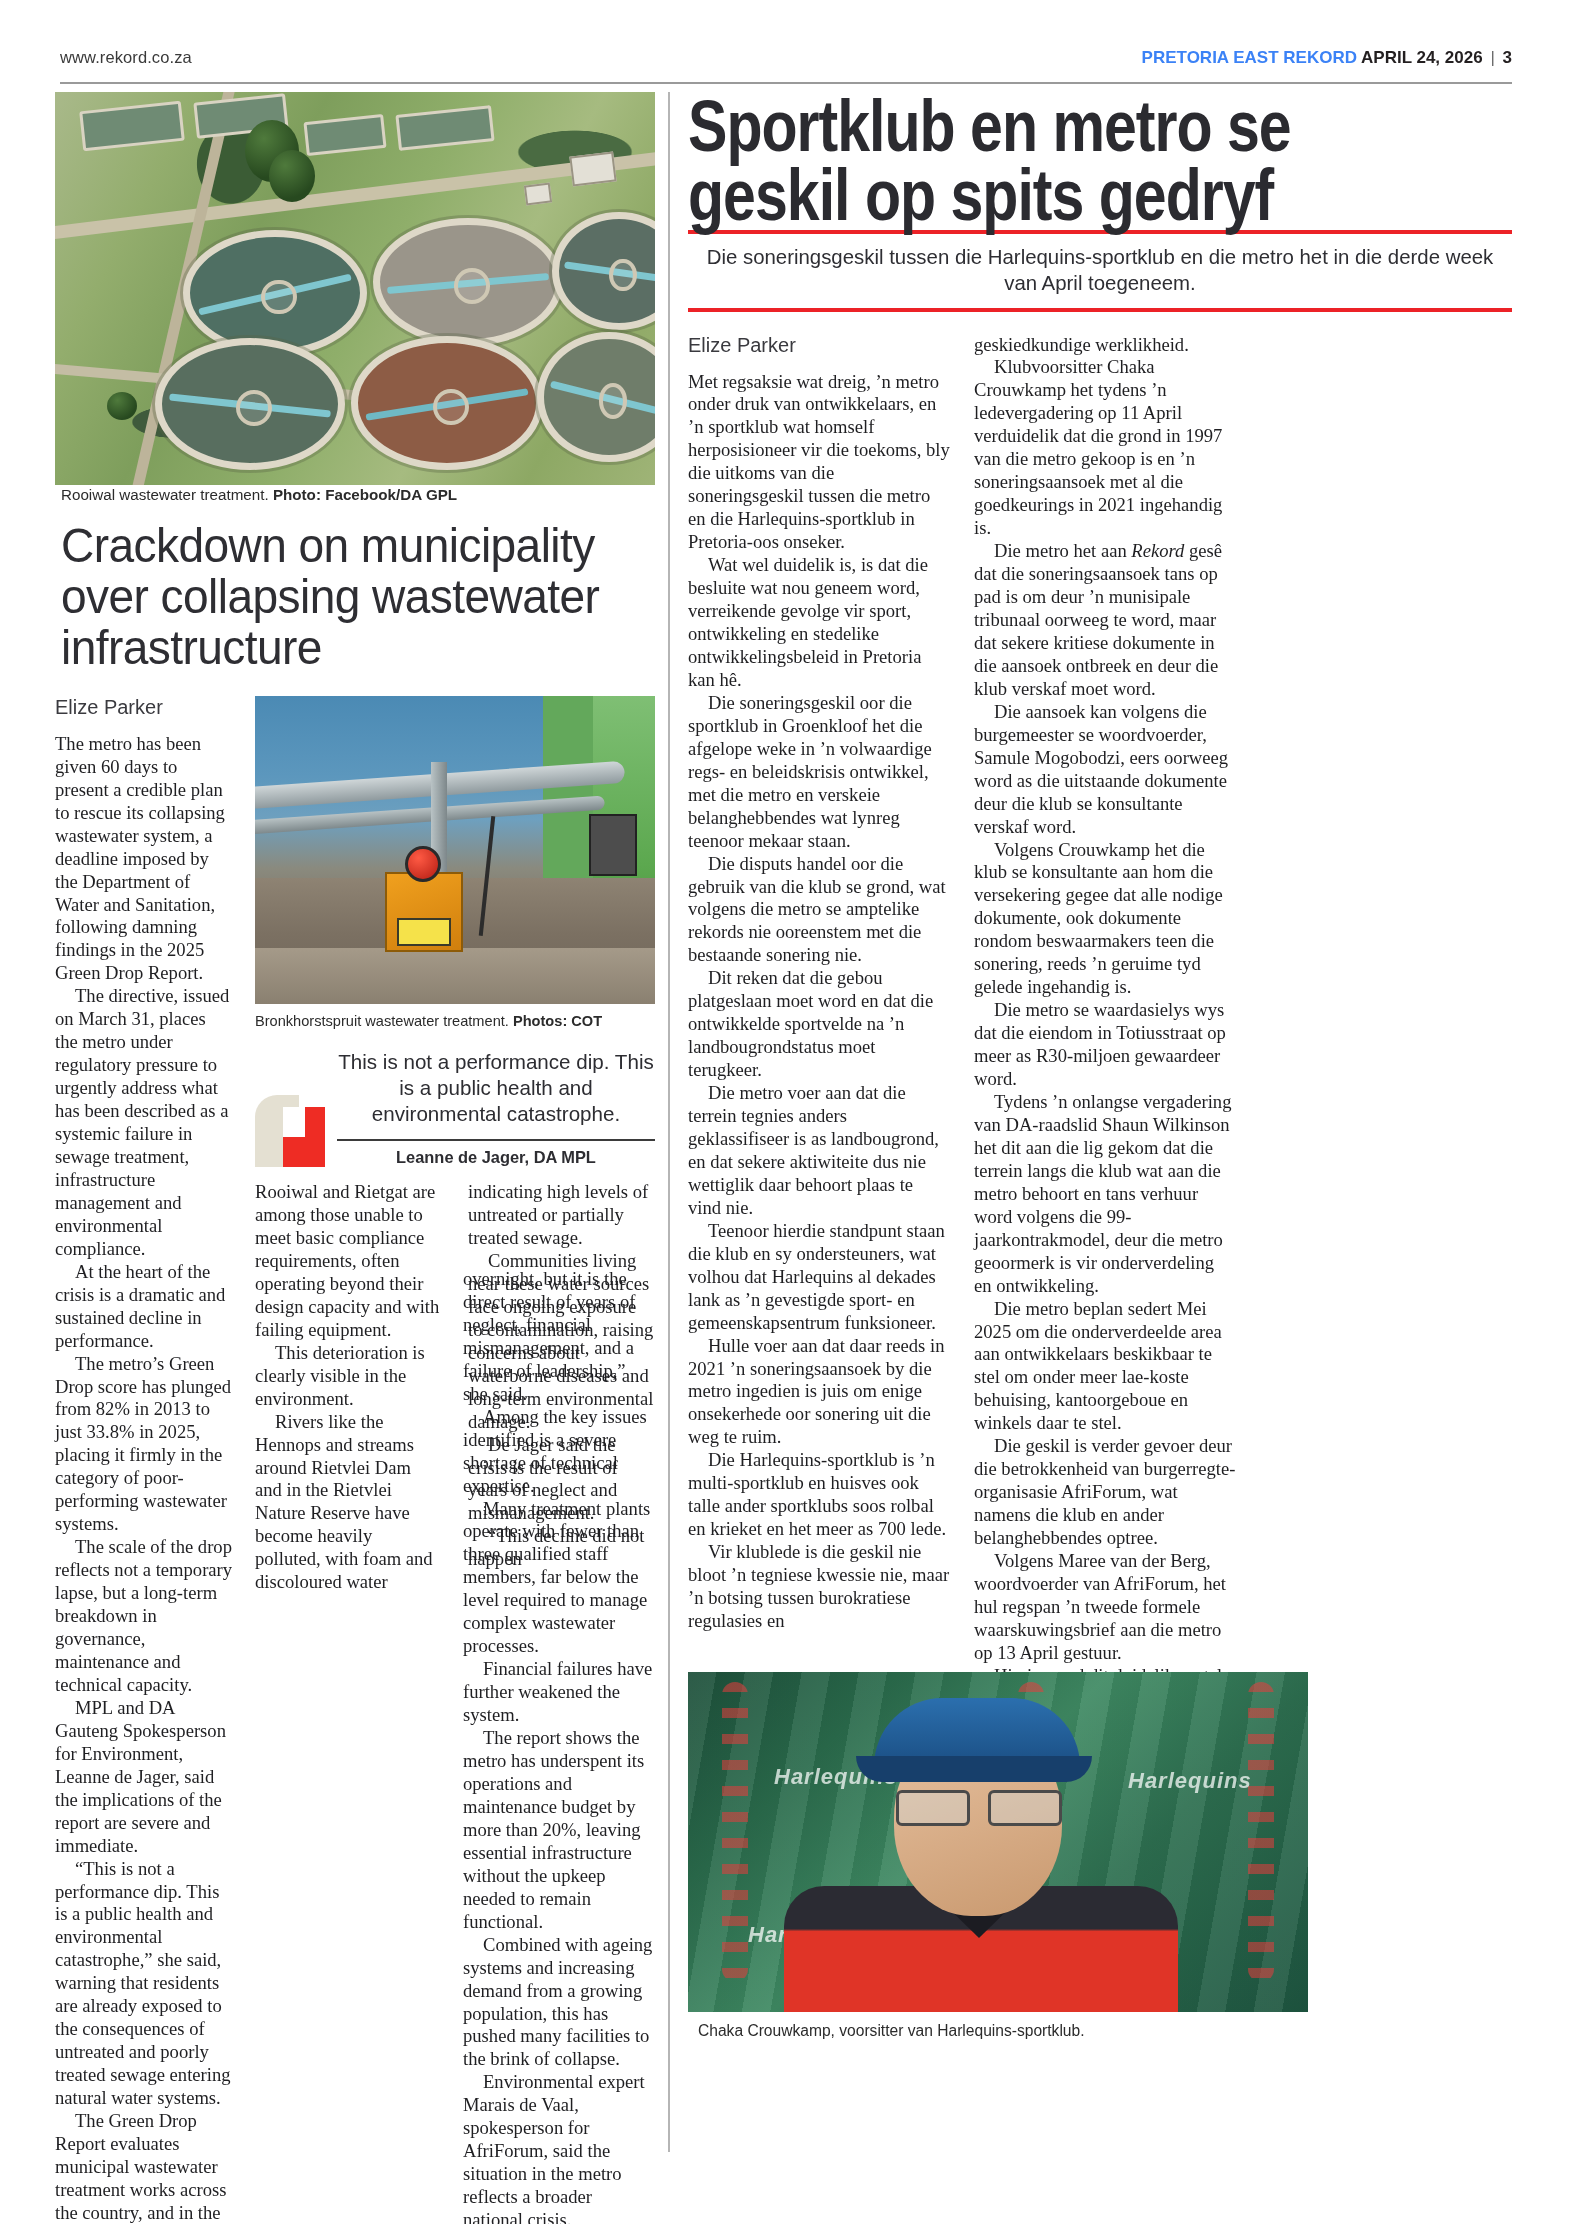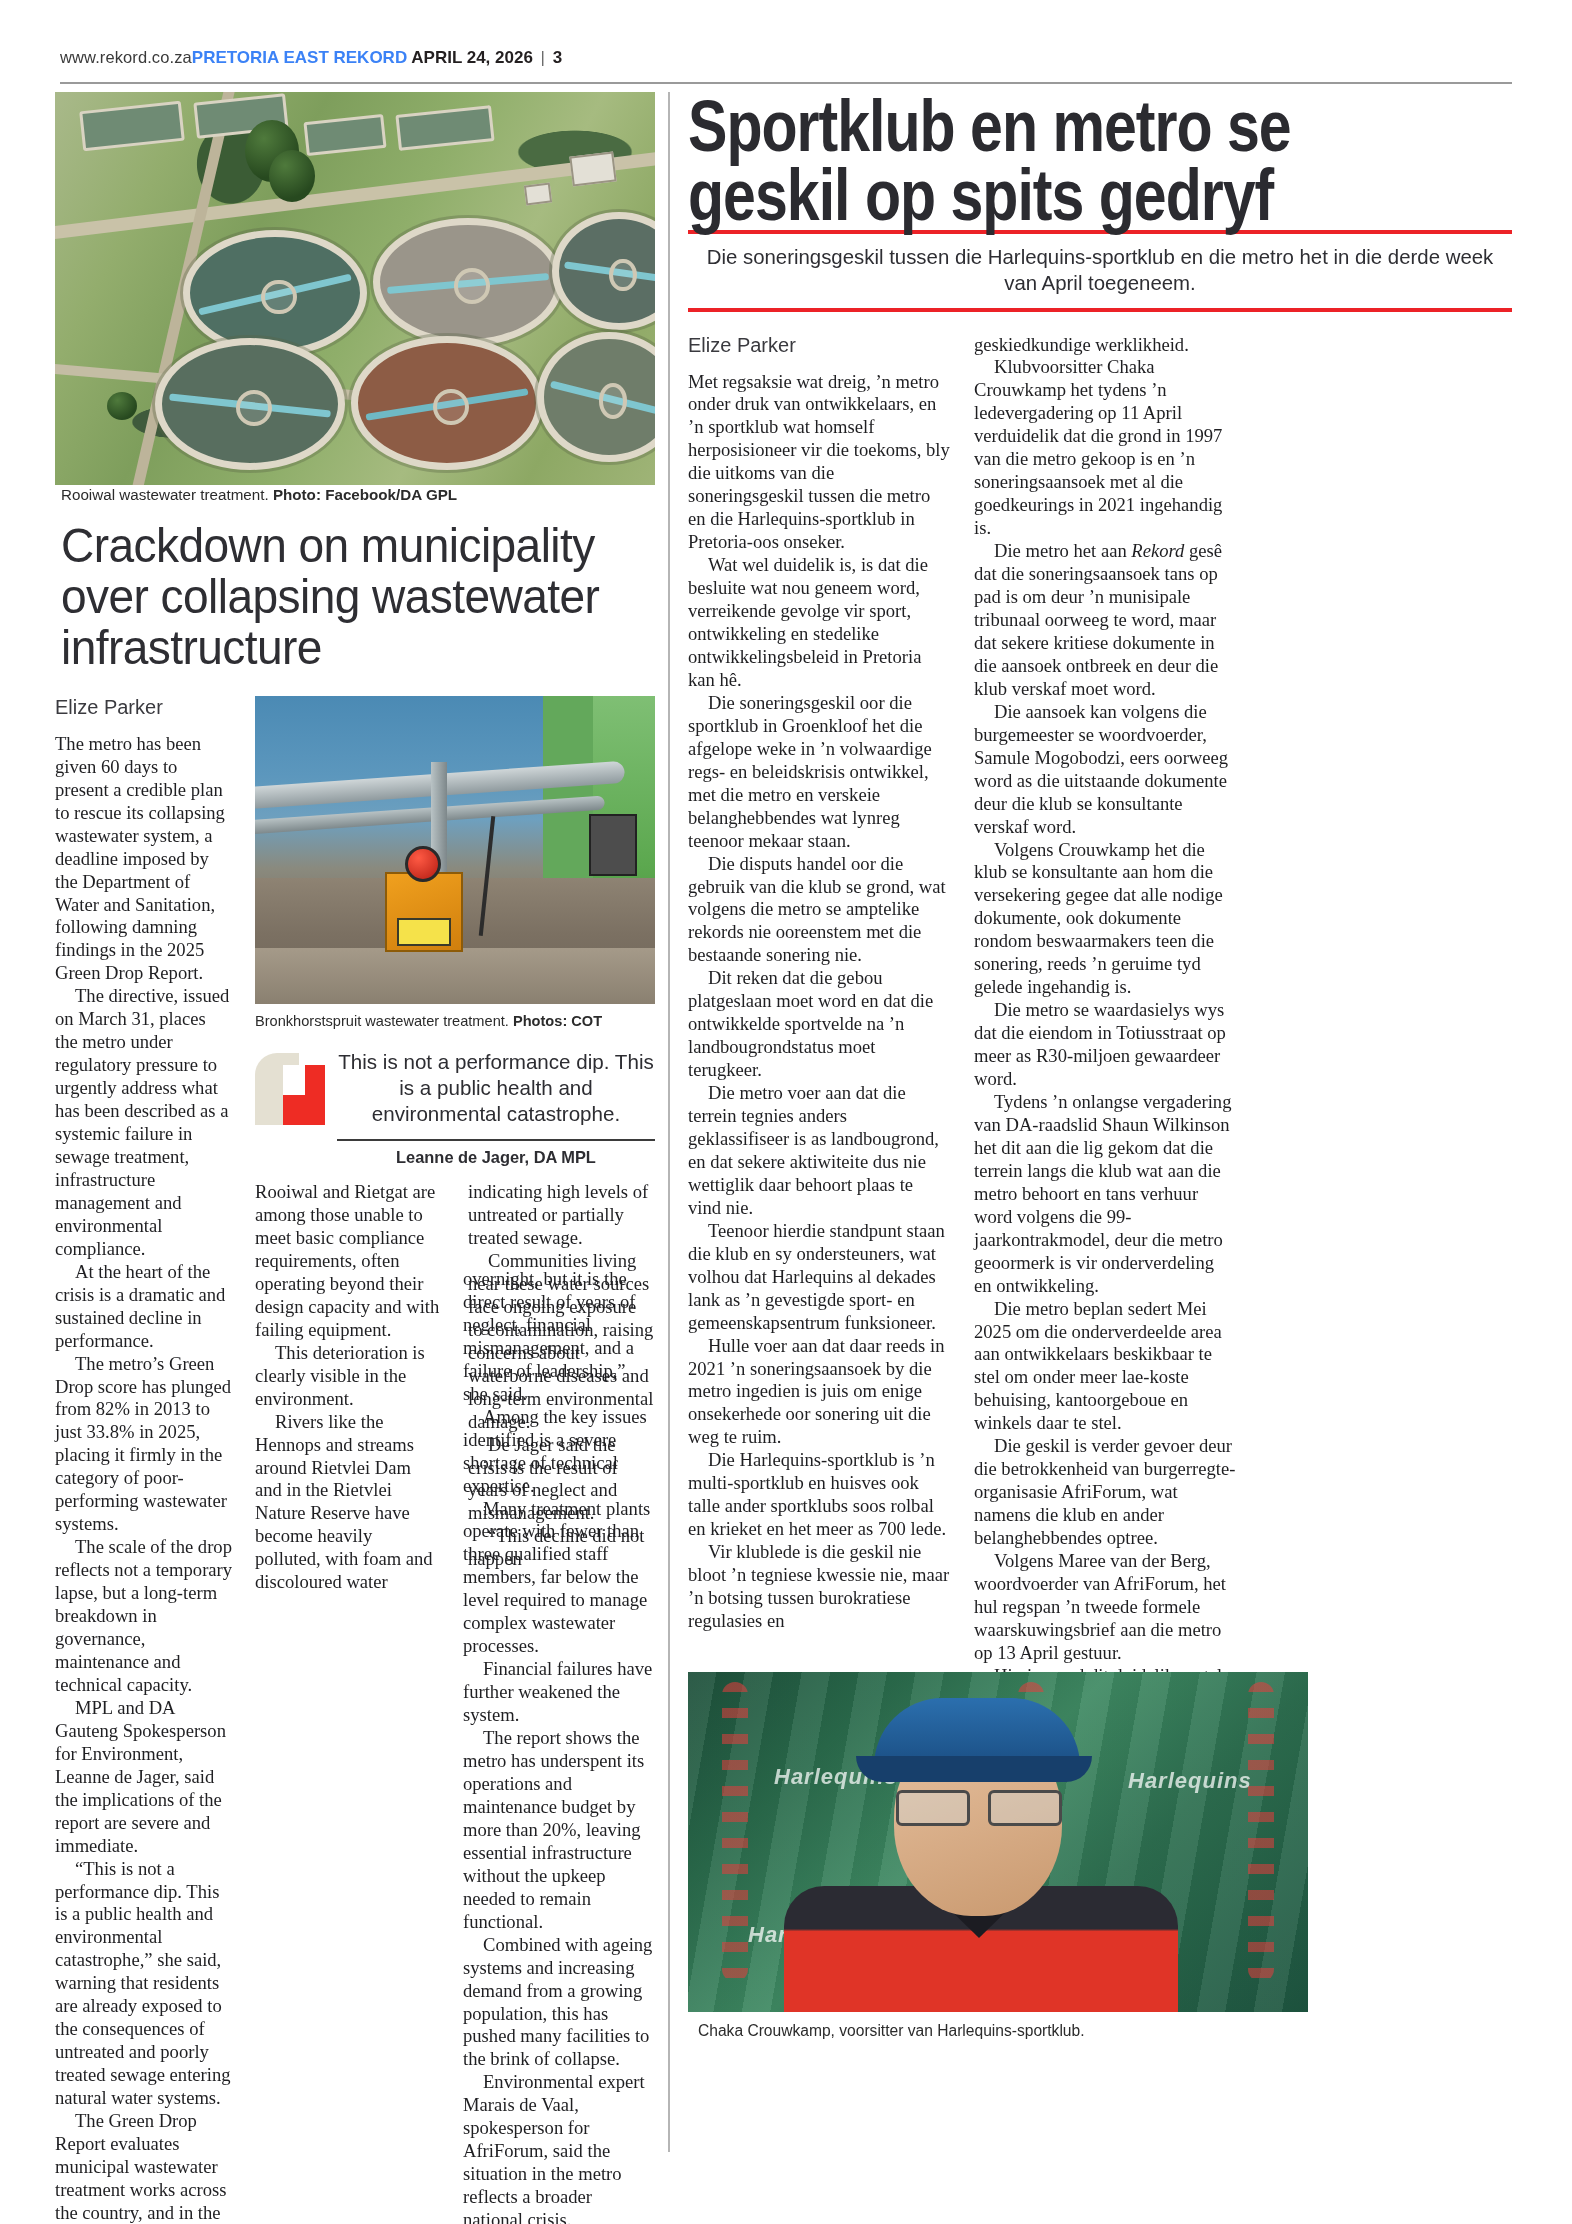--- a/index.html
+++ b/index.html
@@ -7,21 +7,21 @@
     width:1572px;height:2224px;
     font-family:"Liberation Serif", serif;
     color:#231f20;
     -webkit-font-smoothing:antialiased;
   }
   .page{position:relative;width:1572px;height:2224px;overflow:hidden;background:#fff;}
 
   
   .masthead{
     position:absolute;left:60px;top:48px;width:1452px;height:30px;
-    display:flex;align-items:baseline;justify-content:flex-start;
+    display:flex;align-items:baseline;justify-content:space-between;
     font-family:"Liberation Sans", sans-serif;
   }
   .mast-url{font-size:16.5px;color:#3a3a3a;letter-spacing:.1px;}
   .mast-right{font-size:17px;color:#231f20;font-weight:bold;white-space:nowrap;}
   .mast-right .brand{color:#3b82f6;}
   .mast-right .sep{color:#6a6a6a;font-weight:normal;padding:0 3px;}
   .mast-rule{
     position:absolute;left:60px;top:82px;width:1452px;height:2px;background:#9a9a9a;
   }
 
@@ -246,21 +246,21 @@
     font-family:"Liberation Serif", serif;
     font-size:18.6px;line-height:1.235;color:#1f1f22;
     text-align:left;
   }
   .body p{margin:0;text-indent:20px;}
   .body p.first{text-indent:0;}
   .body i{font-style:italic;}
 
   
   .pullquote{
-    display:flex;align-items:flex-start;gap:12px;margin:18px 0 14px 0;
+    display:flex;align-items:flex-end;gap:12px;margin:18px 0 14px 0;
   }
   .qmark{
     position:relative;width:70px;height:72px;flex:0 0 70px;margin-top:4px;
   }
   .qmark .beige{
     position:absolute;left:0;top:0;width:44px;height:72px;background:#e4e0d2;
     border-radius:22px 0 0 0;
   }
   .qmark .red{
     position:absolute;left:28px;top:12px;width:42px;height:60px;background:#ee2c24;

